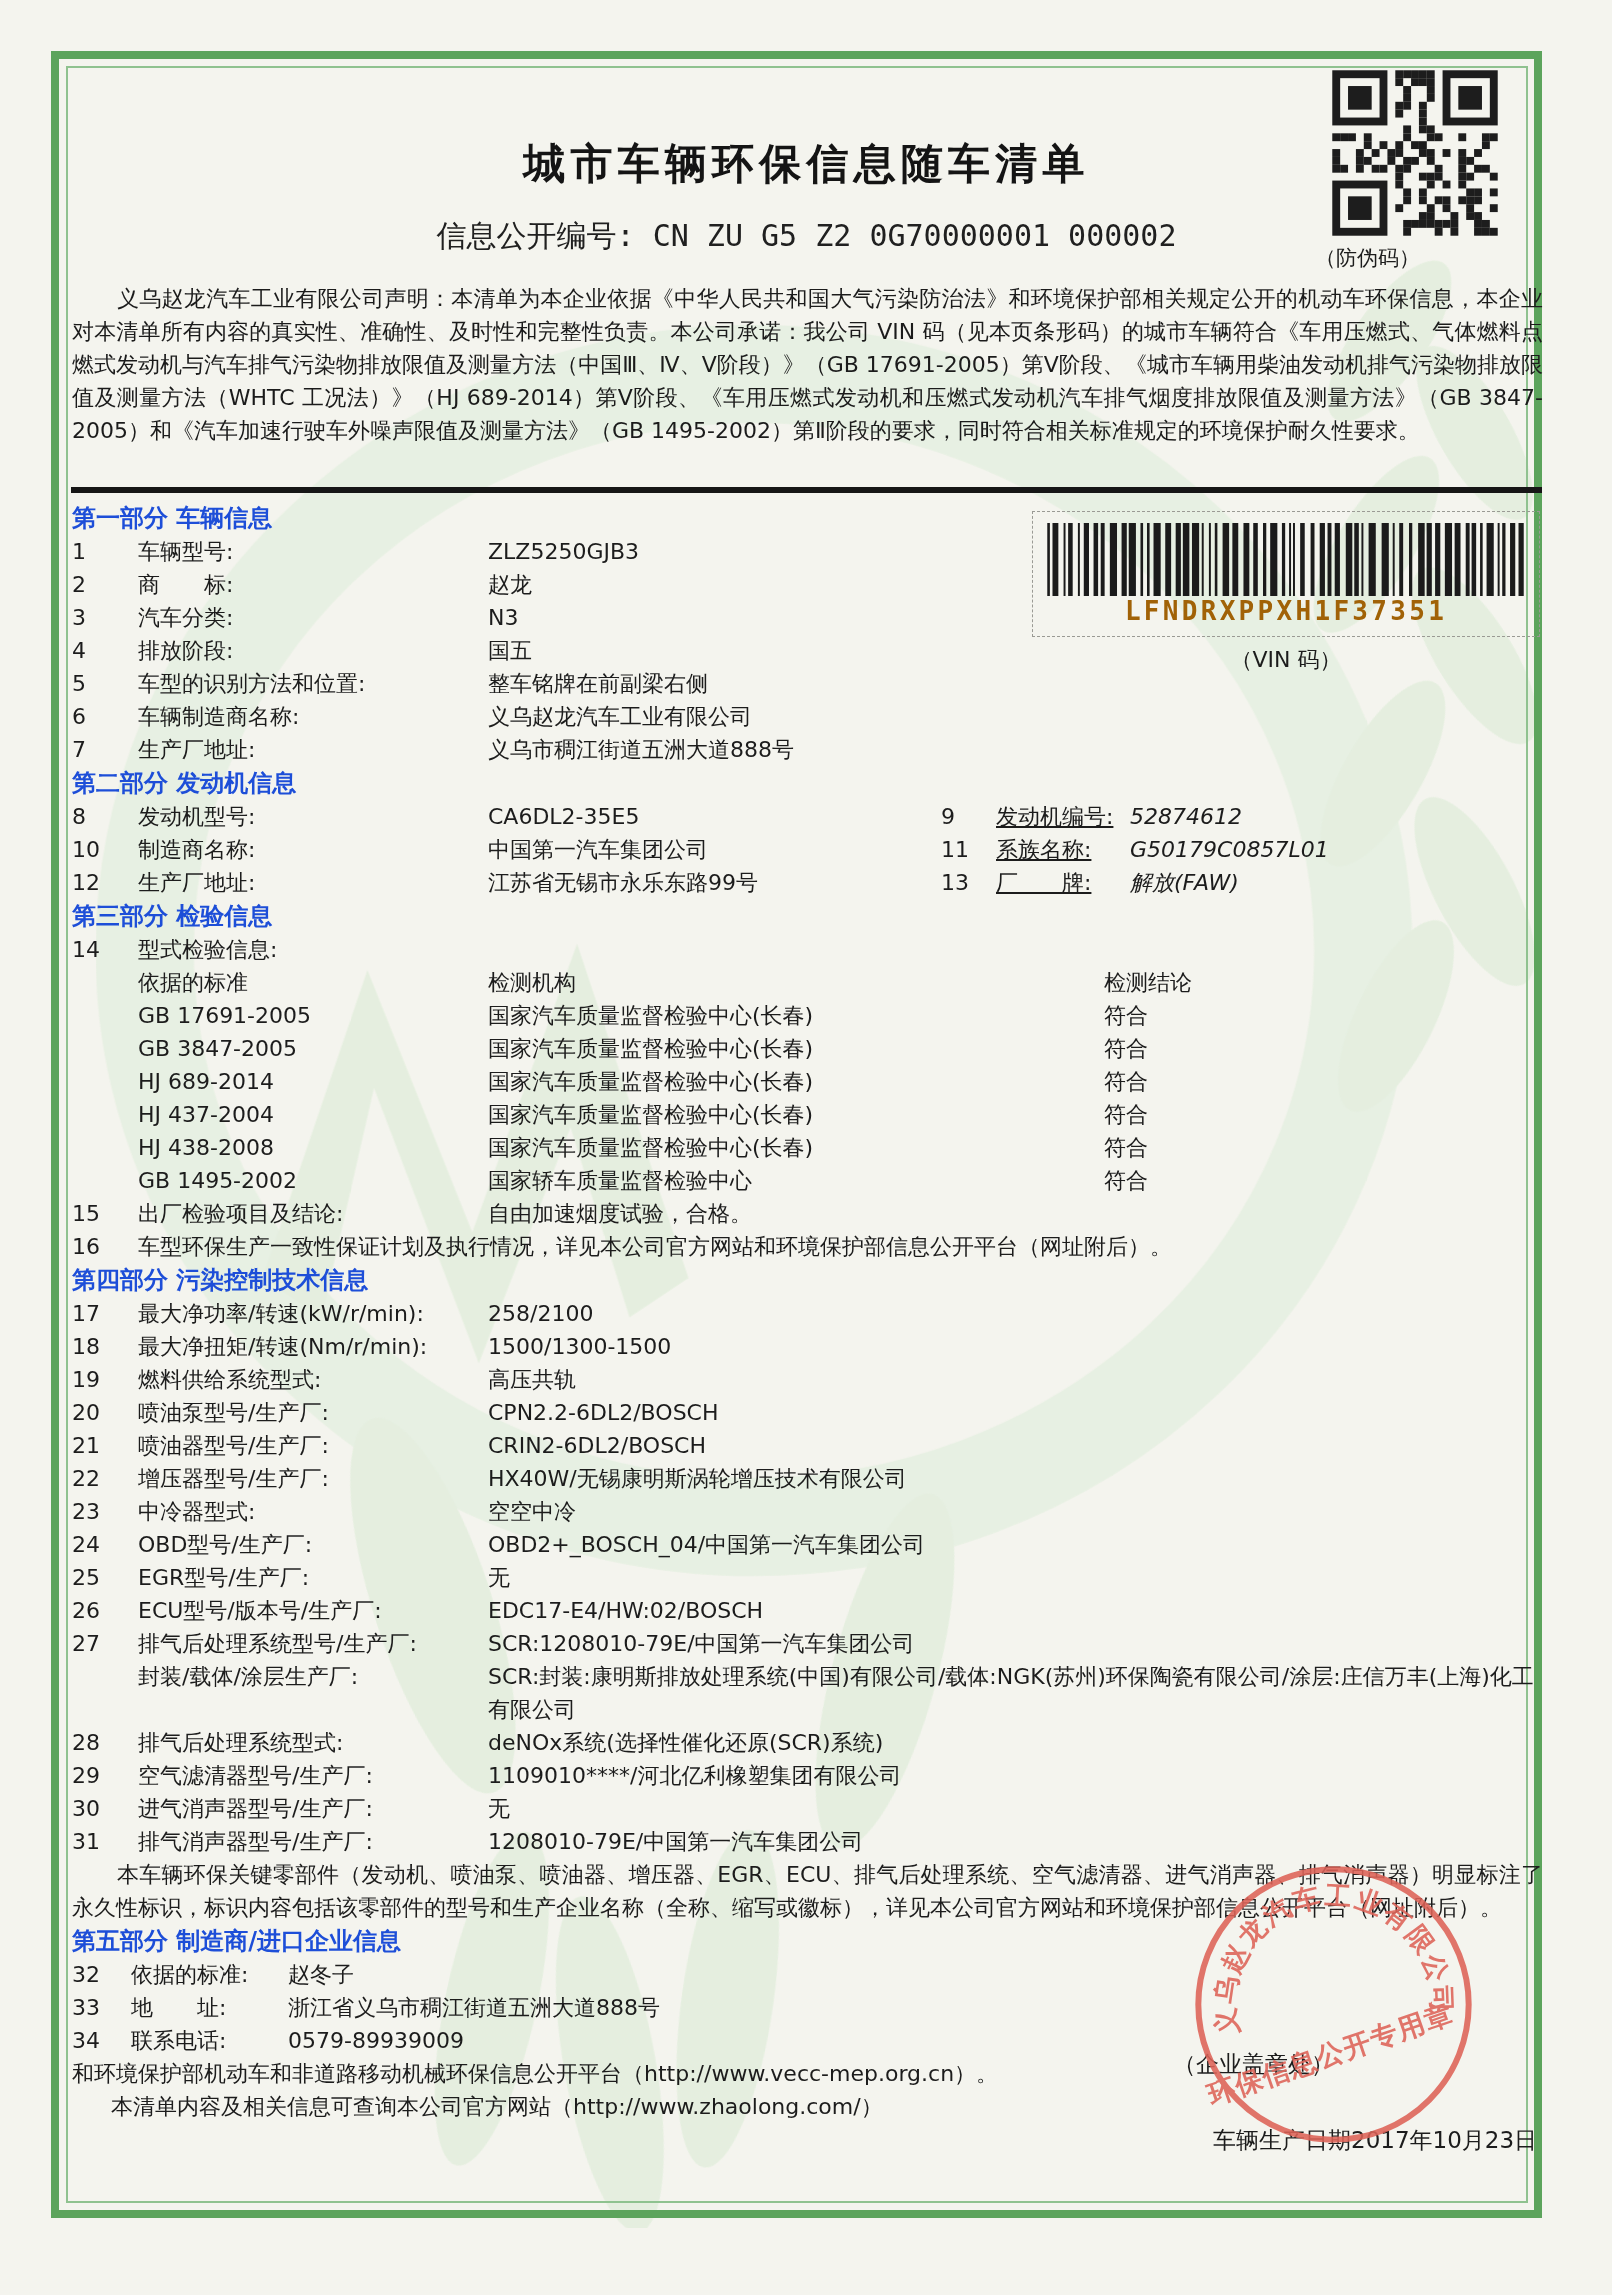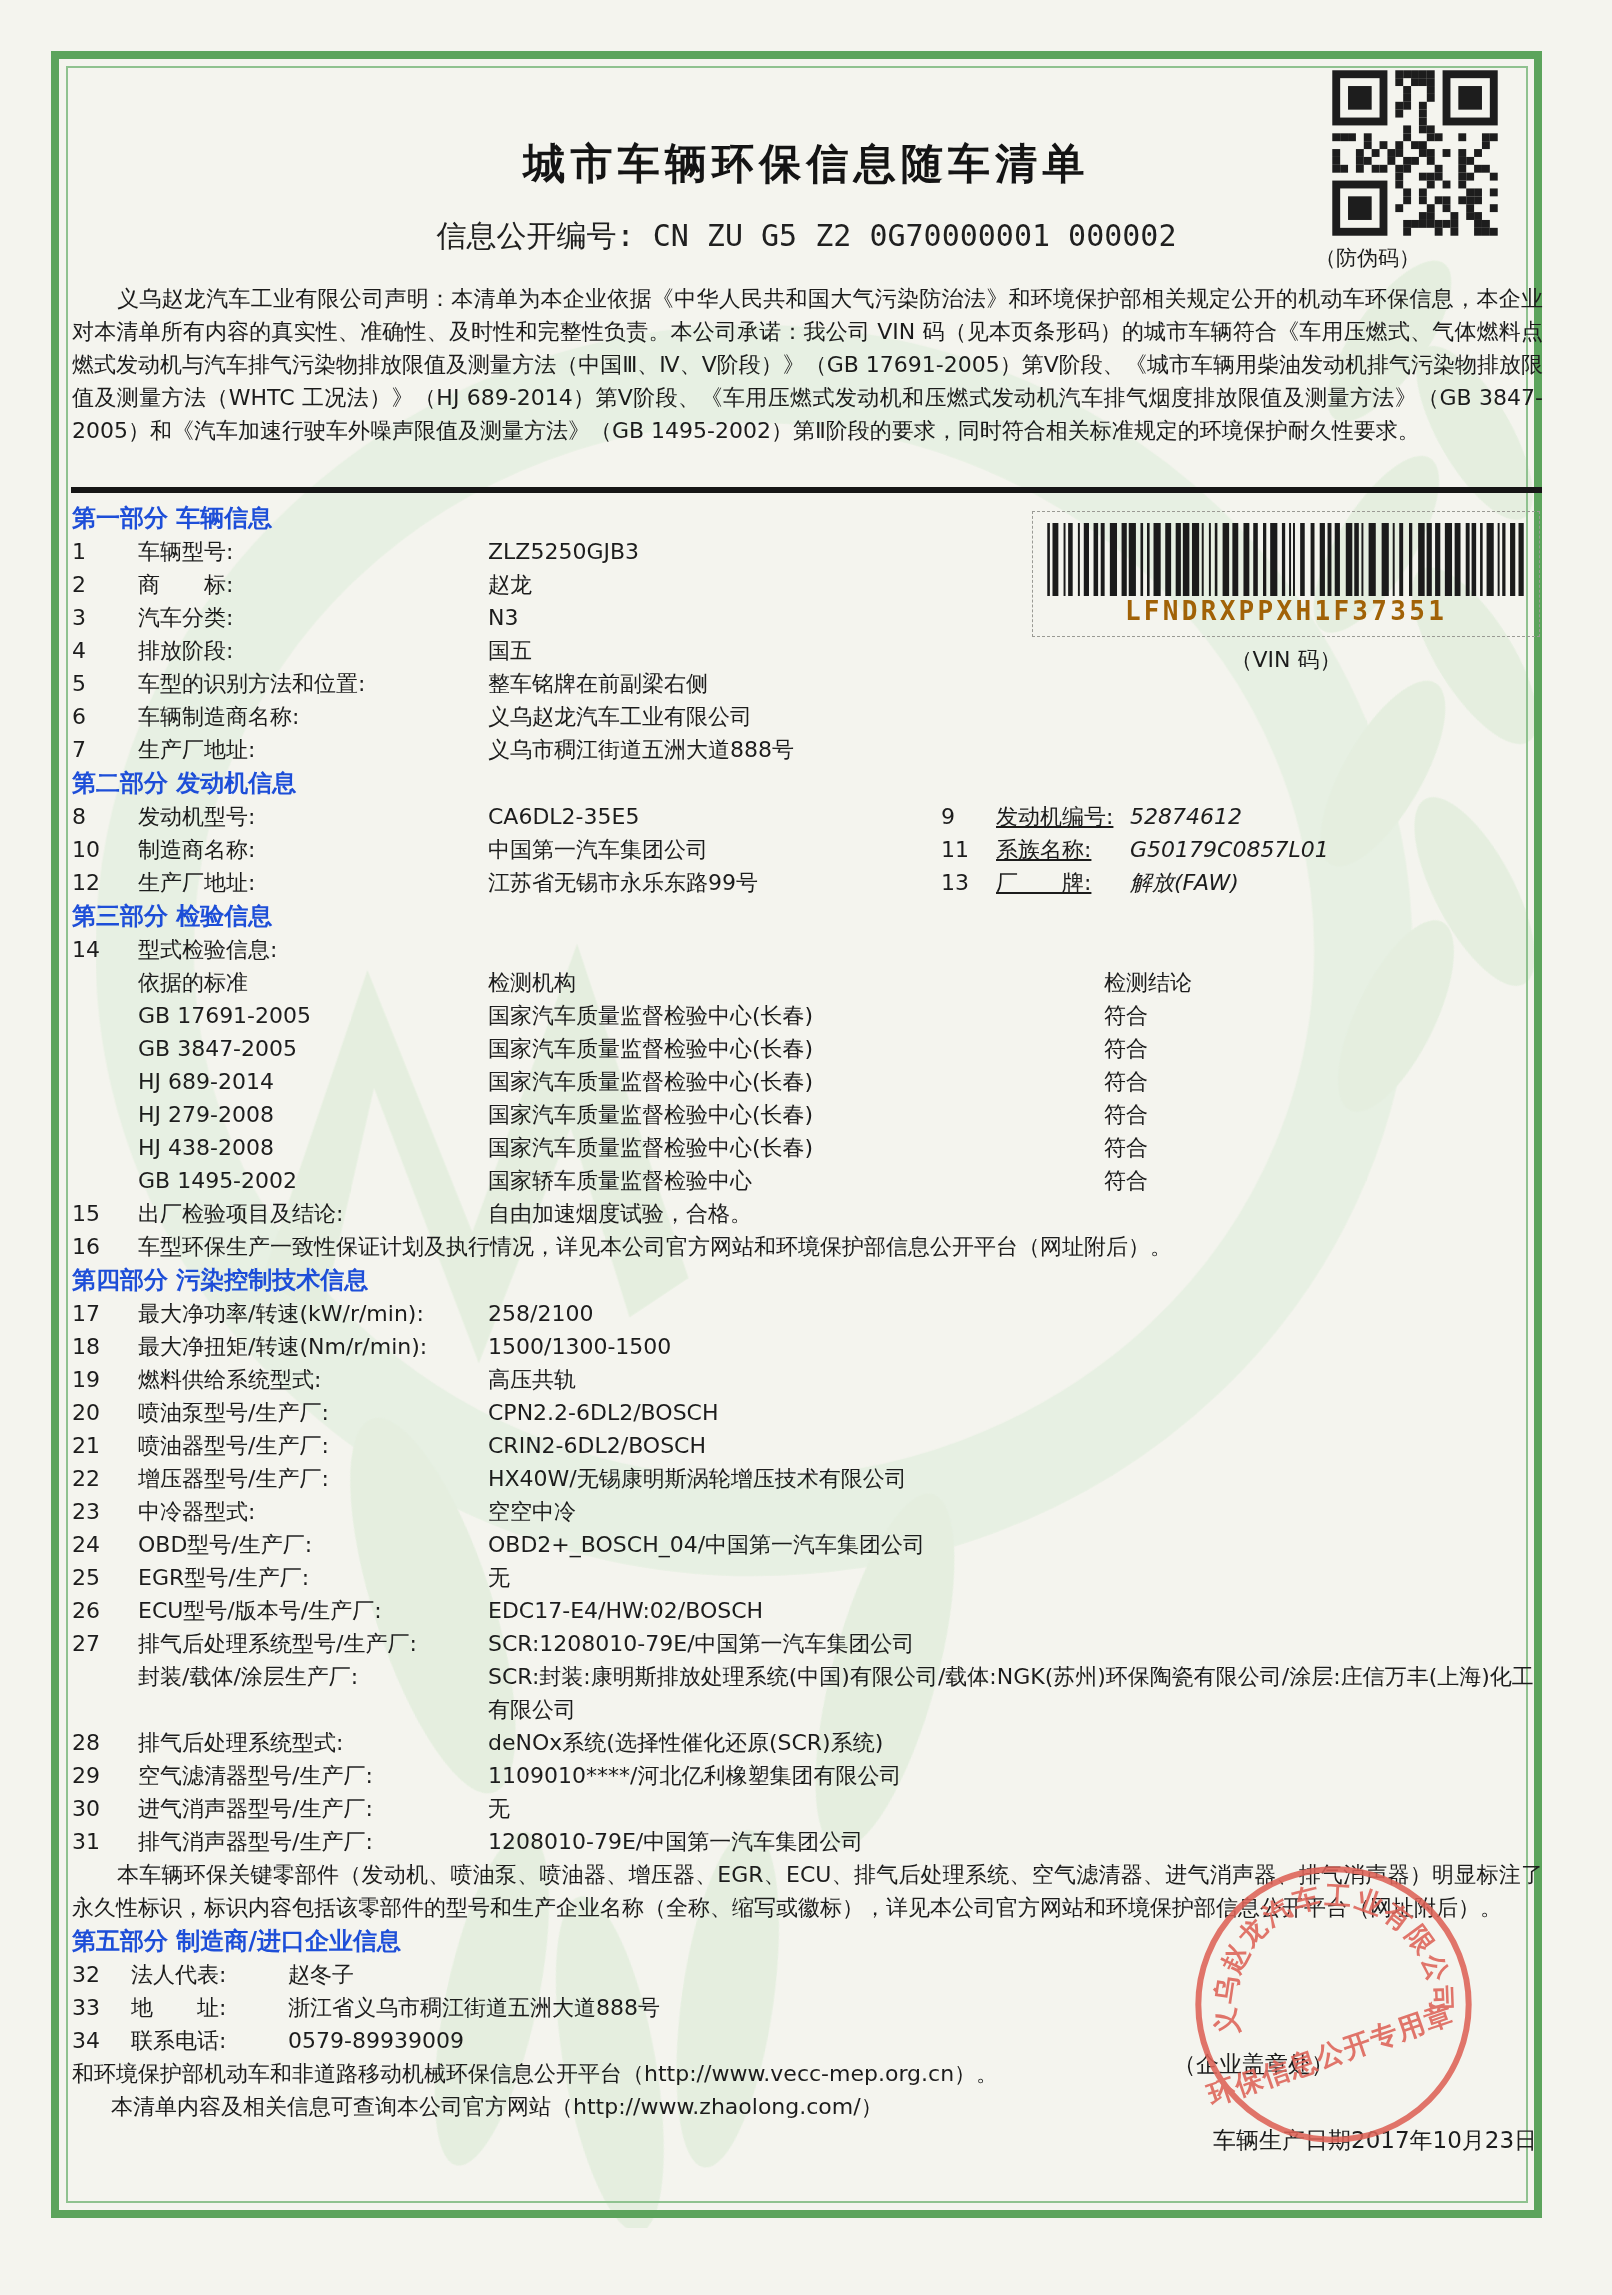--- a/index.html
+++ b/index.html
@@ -368,21 +368,21 @@
         <span class="lbl">GB 3847-2005</span>
         <span class="val">国家汽车质量监督检验中心(长春)</span>
         <span class="res">符合</span>
       </div>
     <div class="row">
         <span class="lbl">HJ 689-2014</span>
         <span class="val">国家汽车质量监督检验中心(长春)</span>
         <span class="res">符合</span>
       </div>
     <div class="row">
-        <span class="lbl">HJ 279-2008</span>
+        <span class="lbl">HJ 437-2004</span>
         <span class="val">国家汽车质量监督检验中心(长春)</span>
         <span class="res">符合</span>
       </div>
     <div class="row">
         <span class="lbl">HJ 438-2008</span>
         <span class="val">国家汽车质量监督检验中心(长春)</span>
         <span class="res">符合</span>
       </div>
     <div class="row">
         <span class="lbl">GB 1495-2002</span>
@@ -478,21 +478,21 @@
     <div class="row">
         <span class="num">31</span>
         <span class="lbl">排气消声器型号/生产厂:</span>
         <span class="val">1208010-79E/中国第一汽车集团公司</span>
       </div>
     <p class="note">本车辆环保关键零部件（发动机、喷油泵、喷油器、增压器、EGR、ECU、排气后处理系统、空气滤清器、进气消声器、排气消声器）明显标注了永久性标识，标识内容包括该零部件的型号和生产企业名称（全称、缩写或徽标），详见本公司官方网站和环境保护部信息公开平台（网址附后）。</p>
 
     <div class="sec-h">第五部分 制造商/进口企业信息</div>
     <div class="row">
         <span class="num">32</span>
-        <span class="lbl5">法人代表:</span>
+        <span class="lbl5">依据的标准:</span>
         <span class="val5">赵冬子</span>
       </div>
     <div class="row">
         <span class="num">33</span>
         <span class="lbl5">地　　址:</span>
         <span class="val5">浙江省义乌市稠江街道五洲大道888号</span>
       </div>
     <div class="row">
         <span class="num">34</span>
         <span class="lbl5">联系电话:</span>

